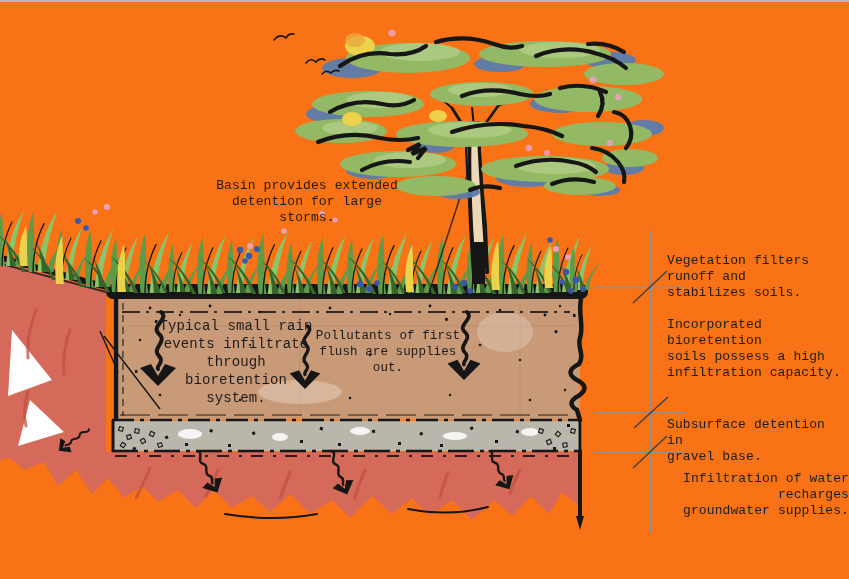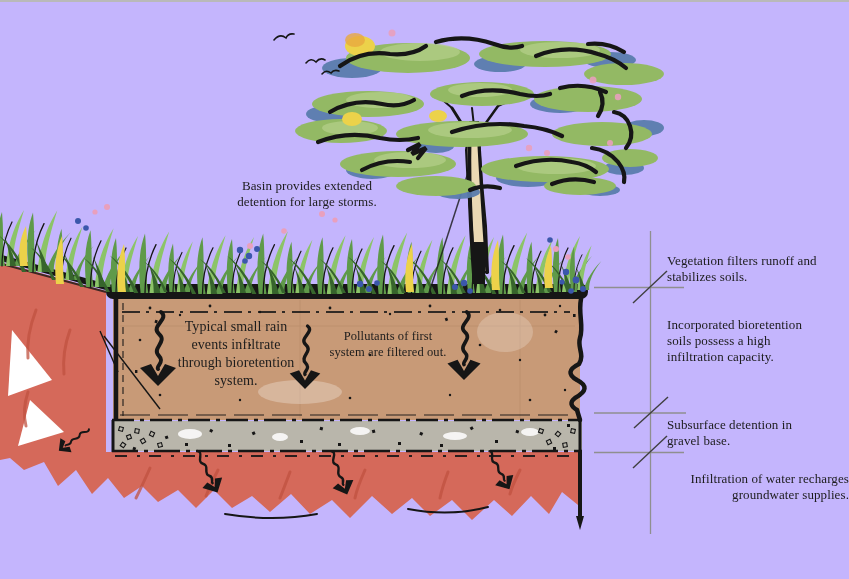--- a/index.html
+++ b/index.html
@@ -1,18 +1,18 @@
 <!DOCTYPE html>
 <html style="--c-text: #1c1c1c; --c-ink: #161616; --c-soil-tan: #c89a77; --c-soil-tan-dark: #a97f5c; --c-subsoil-red: #d5695a; --c-subsoil-red-dark: #c05240; --c-gravel-gray: #b9b6ab; --c-grass-green: #5f9a4a; --c-grass-green-dark: #37652c; --c-grass-green-light: #8cc468; --c-foliage-green: #93b964; --c-foliage-green-light: #b2cd86; --c-foliage-blue: #5a7dad; --c-accent-yellow: #ecd24a; --c-accent-pink: #e9a0bd; --c-accent-blue-dot: #3b57ab; --c-trunk-cream: #ead9b4; --c-dimension-line: #8f8f8f; --c-tick-slash: #3f3f3f; --c-page-border: #b9b9b9;"><head>
 <meta charset="utf-8">
 <style>
   html,body{margin:0;padding:0;background:#fff;}
   .canvas{
-    position:relative;width:849px;height:579px;overflow:hidden;background:#c4b5fd;
-    font-family:Liberation Serif, serif;
+    position:relative;width:849px;height:579px;overflow:hidden;background:#f97316;
+    font-family:Liberation Mono, monospace;
   }
   .page-top-border{position:absolute;left:0;top:0;width:849px;height:2px;background:#b9b9b9;}
   svg{position:absolute;left:0;top:0;}
   .lbl{
     position:absolute;color:var(--c-text,#1c1c1c);font-size:13px;line-height:1.22;
     white-space:pre-line;letter-spacing:0.1px;
   }
   .lbl.center{text-align:center;}
   .lbl-basin{left:212px;top:178px;width:190px;}
   .lbl-geotextile{left:0px;top:316px;width:92px;font-size:14px;line-height:1.3;}
@@ -385,21 +385,21 @@
     </g>
   </svg>
 
   <div class="lbl lbl-basin center">Basin provides extended
 detention for large storms.</div>
   <div class="lbl lbl-smallrain center">Typical small rain
 events infiltrate
 through bioretention
 system.</div>
   <div class="lbl lbl-pollutants center">Pollutants of first
-system are filtered out.</div>
+flush are supplies out.</div>
   <div class="lbl lbl-veg">Vegetation filters runoff and
 stabilizes soils.</div>
   <div class="lbl lbl-soils">Incorporated bioretention
 soils possess a high
 infiltration capacity.</div>
   <div class="lbl lbl-gravel">Subsurface detention in
 gravel base.</div>
   <div class="lbl lbl-groundwater">Infiltration of water recharges
 groundwater supplies.</div>
 </div>

